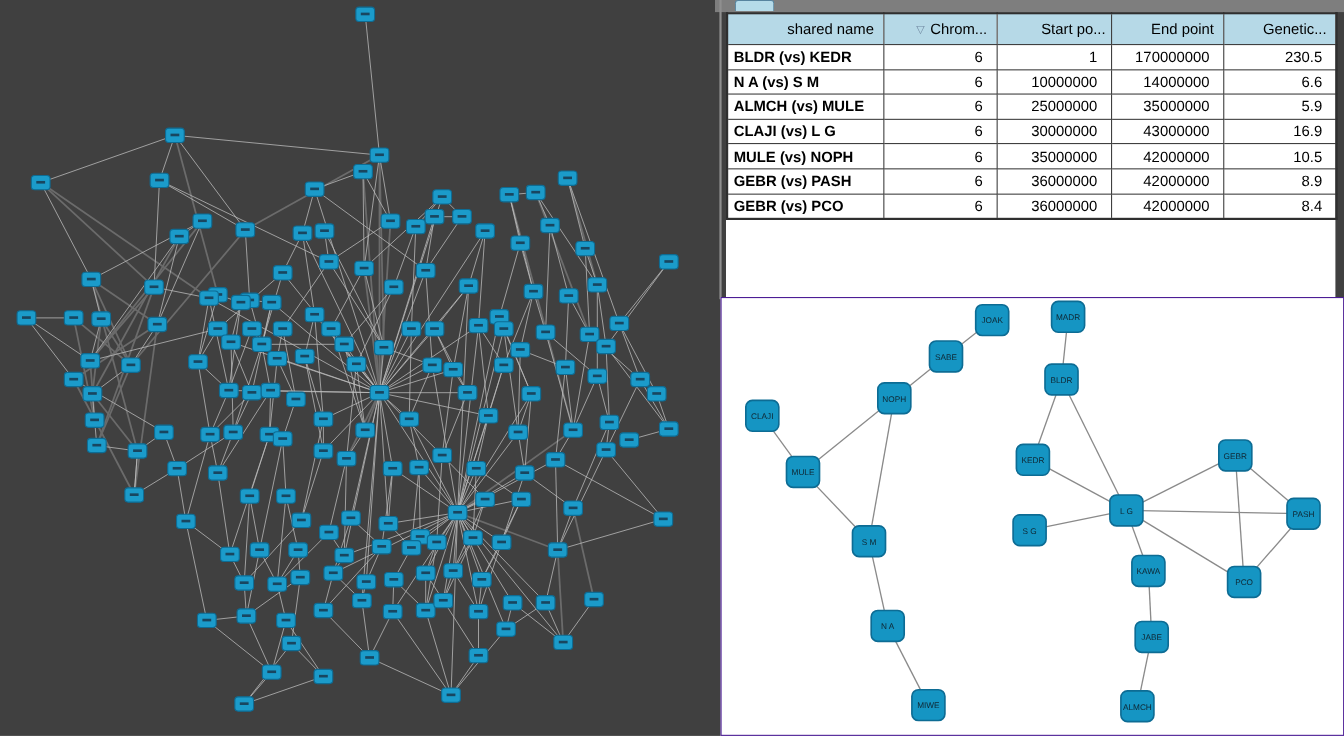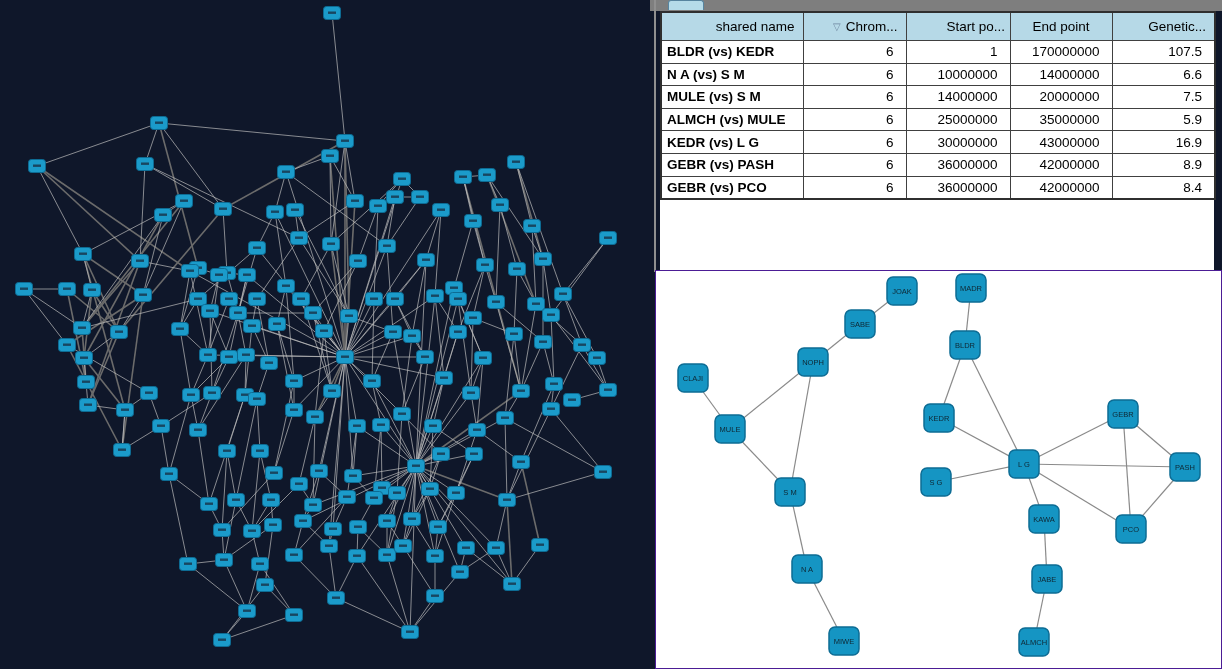--- a/index.html
+++ b/index.html
@@ -1,16 +1,16 @@
 <!DOCTYPE html>
 <html><head>
 <meta charset="utf-8">
 <style>
   html,body{margin:0;padding:0;background:#fff;}
-  .page{position:relative;width:1222px;height:669px;background:#0f172a;overflow:hidden;
+  .page{position:relative;width:1222px;height:669px;background:#404040;overflow:hidden;
         font-family:"Liberation Sans",sans-serif;}
   #mainnet{position:absolute;left:0;top:0;}
   .top-strip{position:absolute;left:650px;top:0;width:572px;height:11px;background:#7e7e7e;}
   .tab-remnant{position:absolute;left:668px;top:0;width:36px;height:10px;background:#b5dbe9;
         border:1px solid #57849f;border-bottom:none;border-radius:3px 3px 0 0;box-sizing:border-box;}
   .left-divider{position:absolute;left:654px;top:0;width:2px;height:272px;background:#8f8f8f;}
   .table-panel{position:absolute;left:660px;top:11px;width:554px;height:261px;background:#ffffff;}
   table.attr{border-collapse:collapse;width:100%;table-layout:fixed;border:2px solid #2f2f2f;}
   table.attr th, table.attr td{border:1px solid #404040;font-size:13.5px;color:#000;
         overflow:hidden;white-space:nowrap;}
@@ -755,59 +755,59 @@
           <col style="width: 103px;">
           <col style="width: 104px;">
           <col style="width: 102px;">
           <col style="width: 103px;">
         </colgroup>
       <thead>
           <tr>
             <th style="background: rgb(182, 217, 231);"><span>shared name</span></th>
             <th style="background: rgb(182, 217, 231);"><span class="filter-icon" style="color: rgb(111, 135, 160);">▽</span><span>Chrom...</span></th>
             <th style="background: rgb(182, 217, 231); padding-left: 40px;"><span>Start po...</span></th>
-            <th style="background: rgb(182, 217, 231); text-align: center;"><span>End point</span></th>
+            <th style="background: rgb(182, 217, 231);"><span>End point</span></th>
             <th style="background: rgb(182, 217, 231);"><span>Genetic...</span></th>
           </tr>
         </thead>
       <tbody>
           <tr>
             <td class="c0">BLDR (vs) KEDR</td>
             <td>6</td>
             <td>1</td>
             <td>170000000</td>
-            <td>107.5</td>
+            <td>230.5</td>
           </tr>
           <tr>
             <td class="c0">N A (vs) S M</td>
             <td>6</td>
             <td>10000000</td>
             <td>14000000</td>
             <td>6.6</td>
           </tr>
           <tr>
-            <td class="c0">MULE (vs) S M</td>
-            <td>6</td>
-            <td>14000000</td>
-            <td>20000000</td>
-            <td>7.5</td>
-          </tr>
-          <tr>
             <td class="c0">ALMCH (vs) MULE</td>
             <td>6</td>
             <td>25000000</td>
             <td>35000000</td>
             <td>5.9</td>
           </tr>
           <tr>
-            <td class="c0">KEDR (vs) L G</td>
+            <td class="c0">CLAJI (vs) L G</td>
             <td>6</td>
             <td>30000000</td>
             <td>43000000</td>
             <td>16.9</td>
+          </tr>
+          <tr>
+            <td class="c0">MULE (vs) NOPH</td>
+            <td>6</td>
+            <td>35000000</td>
+            <td>42000000</td>
+            <td>10.5</td>
           </tr>
           <tr>
             <td class="c0">GEBR (vs) PASH</td>
             <td>6</td>
             <td>36000000</td>
             <td>42000000</td>
             <td>8.9</td>
           </tr>
           <tr>
             <td class="c0">GEBR (vs) PCO</td>

